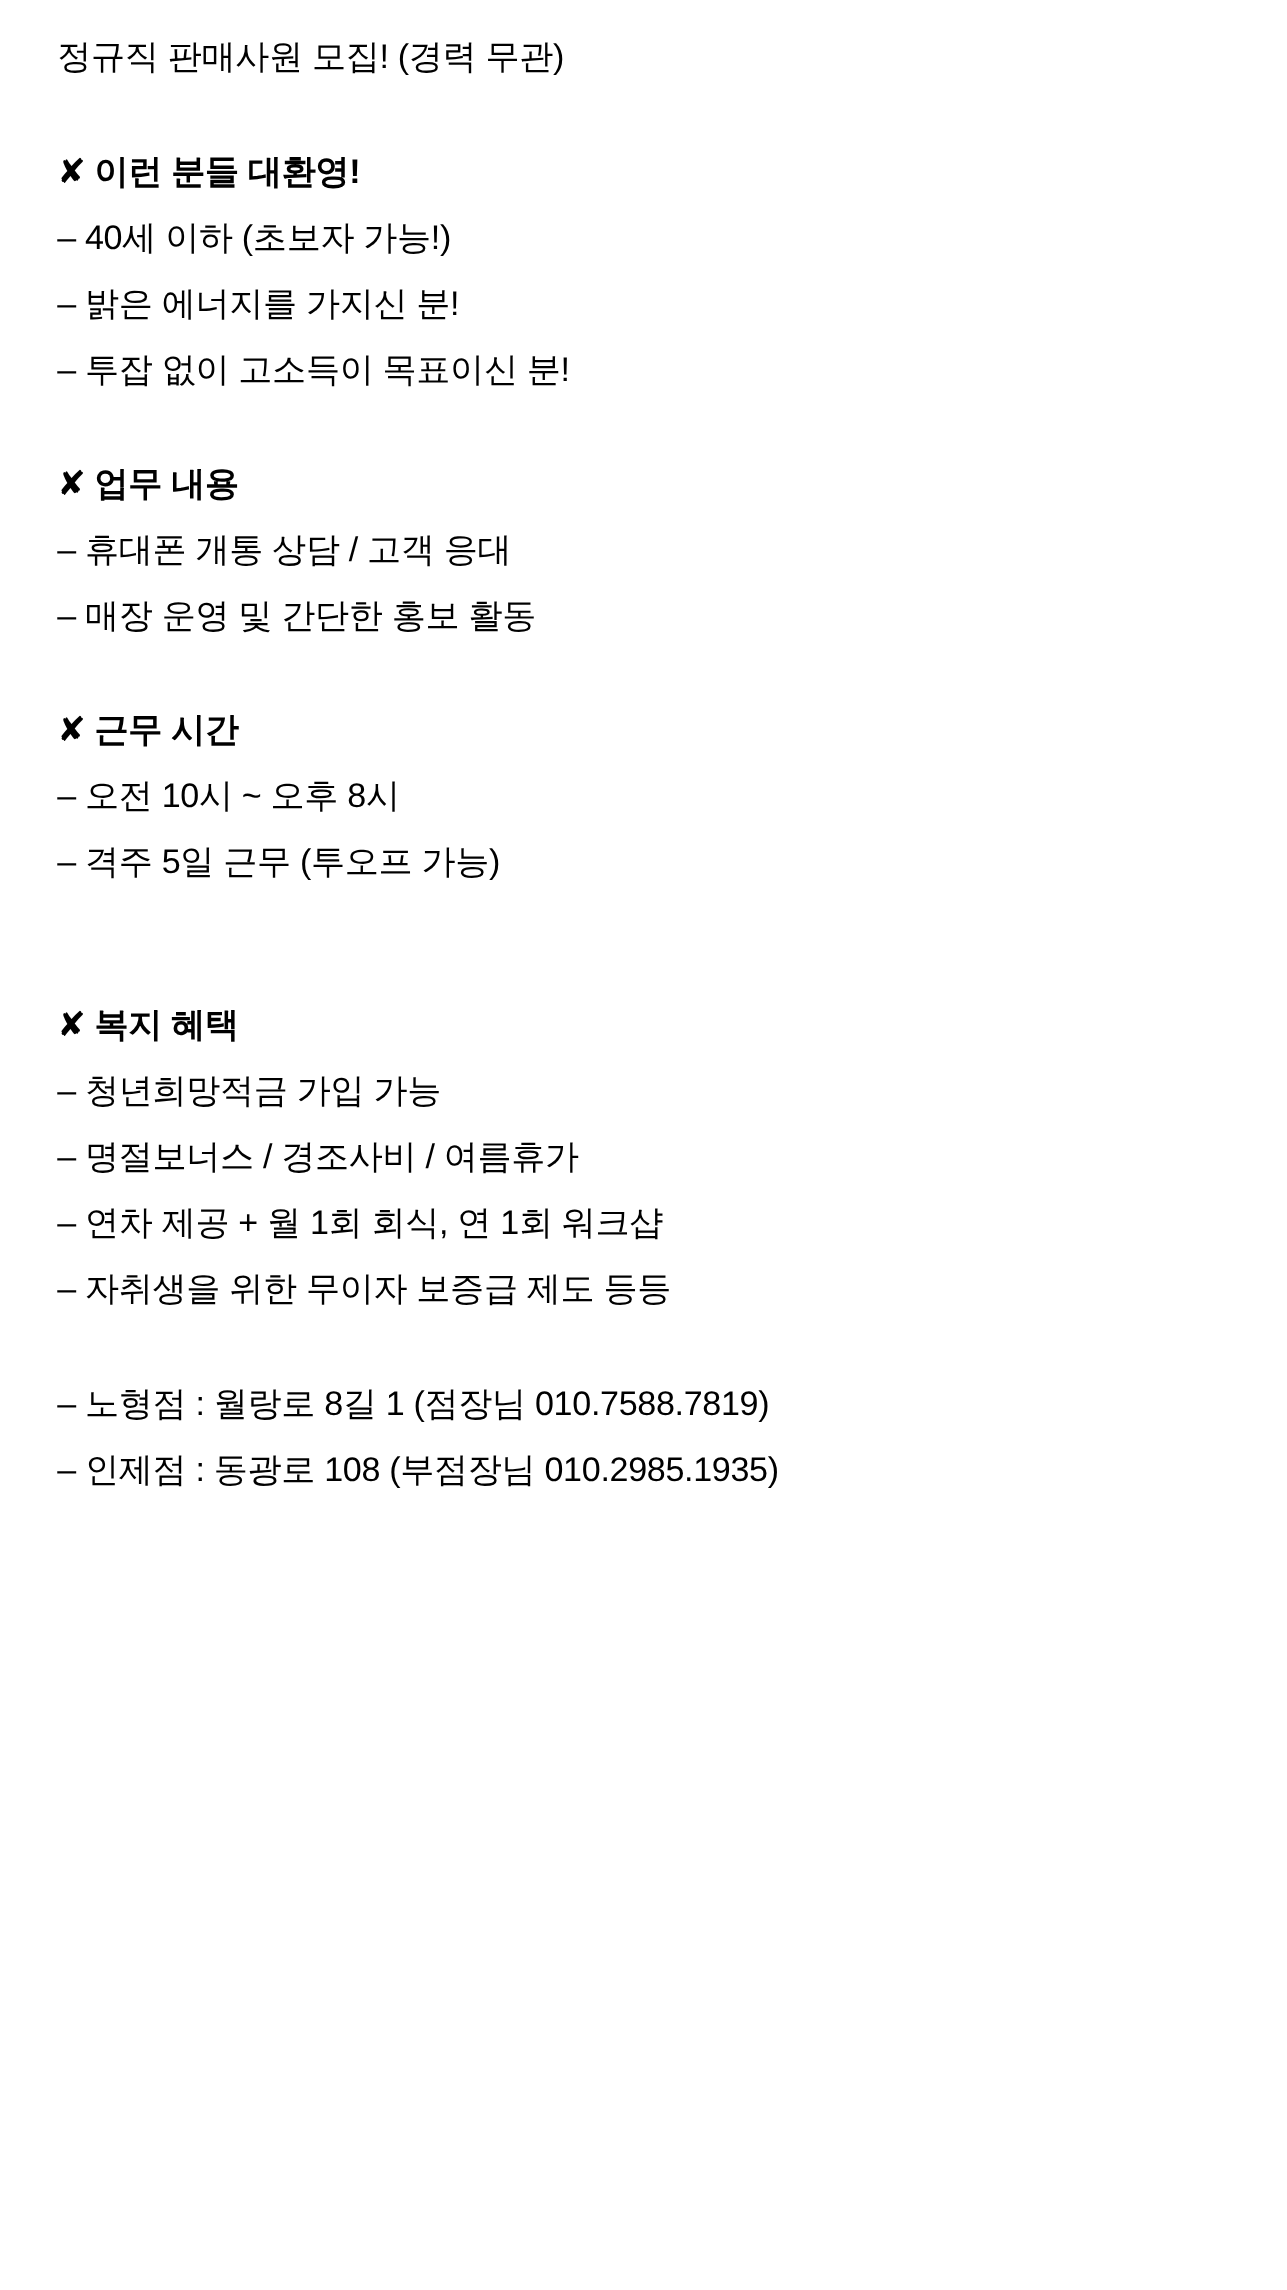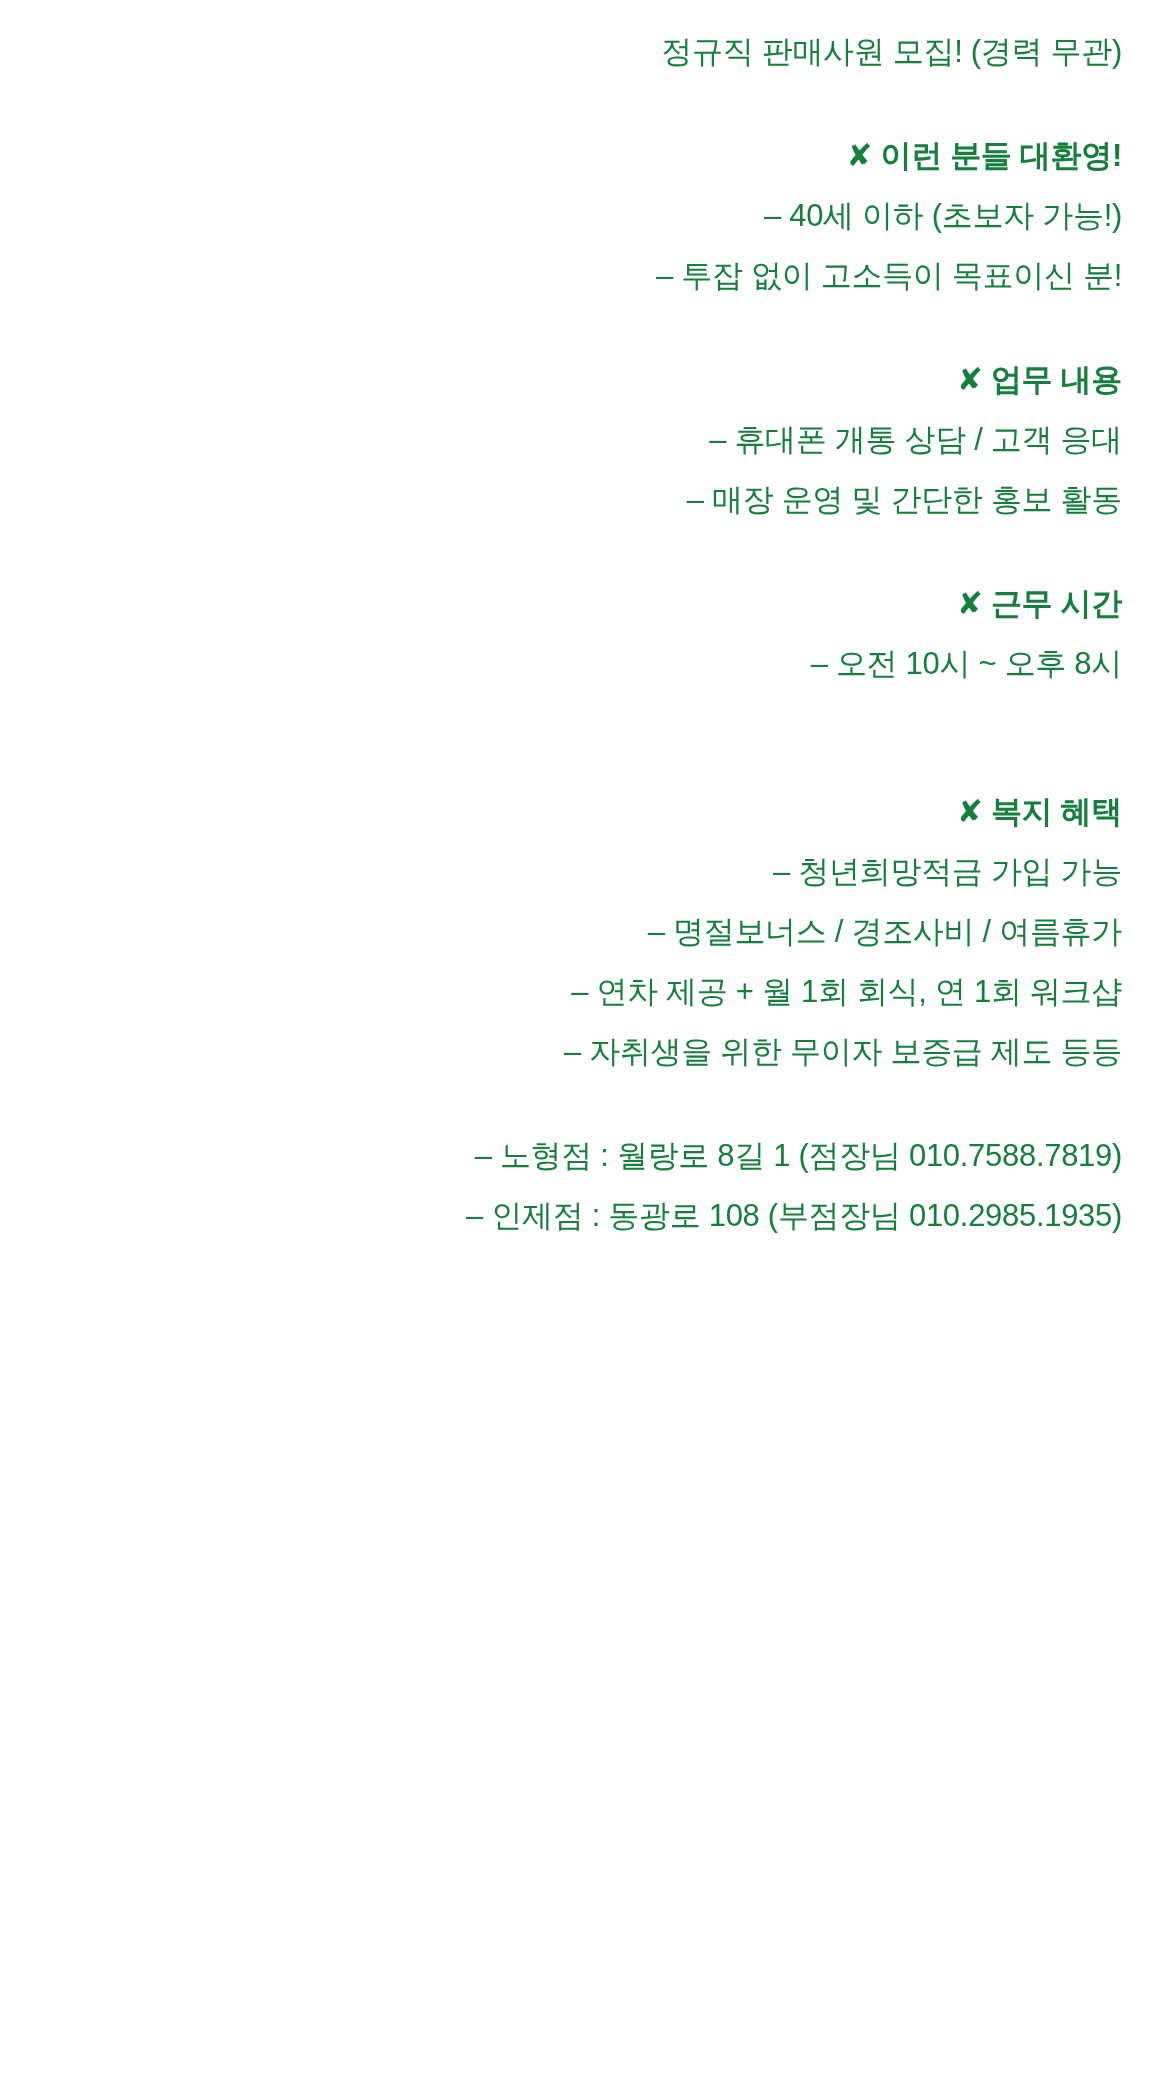--- a/index.html
+++ b/index.html
@@ -19,22 +19,21 @@
     width: 1170px;
     min-height: 2082px;
     padding: 22px 48px 40px 52px;
     background: #ffffff;
   }
   .line {
     font-size: 31px;
     line-height: 60px;
     letter-spacing: -0.3px;
     white-space: pre-wrap;
-    color: #15803d;
-    text-align: right;
+    color: #000000;
   }
   .line.title {
     font-size: 31px;
     font-weight: 400;
   }
   .line.heading {
     font-weight: 700;
   }
   .line.indent {
     padding-left: 14px;
@@ -51,34 +50,36 @@
 <body>
 
 <div class="page">
 
   <div class="line title">정규직 판매사원 모집! (경력 무관)</div>
   <div class="spacer"></div>
 
   <div class="block">
     <div class="line heading">✘ 이런 분들 대환영!</div>
     <div class="line">– 40세 이하 (초보자 가능!)</div>
+    <div class="line">– 밝은 에너지를 가지신 분!</div>
     <div class="line">– 투잡 없이 고소득이 목표이신 분!</div>
   </div>
   <div class="spacer"></div>
 
   <div class="block">
     <div class="line heading">✘ 업무 내용</div>
     <div class="line">– 휴대폰 개통 상담 / 고객 응대</div>
     <div class="line">– 매장 운영 및 간단한 홍보 활동</div>
   </div>
   <div class="spacer"></div>
 
   <div class="block">
     <div class="line heading">✘ 근무 시간</div>
     <div class="line">– 오전 10시 ~ 오후 8시</div>
+    <div class="line">– 격주 5일 근무 (투오프 가능)</div>
   </div>
   <div class="spacer"></div>
 
   <div class="spacer"></div>
 
   <div class="block">
     <div class="line heading">✘ 복지 혜택</div>
     <div class="line">– 청년희망적금 가입 가능</div>
     <div class="line">– 명절보너스 / 경조사비 / 여름휴가</div>
     <div class="line">– 연차 제공 + 월 1회 회식, 연 1회 워크샵</div>

